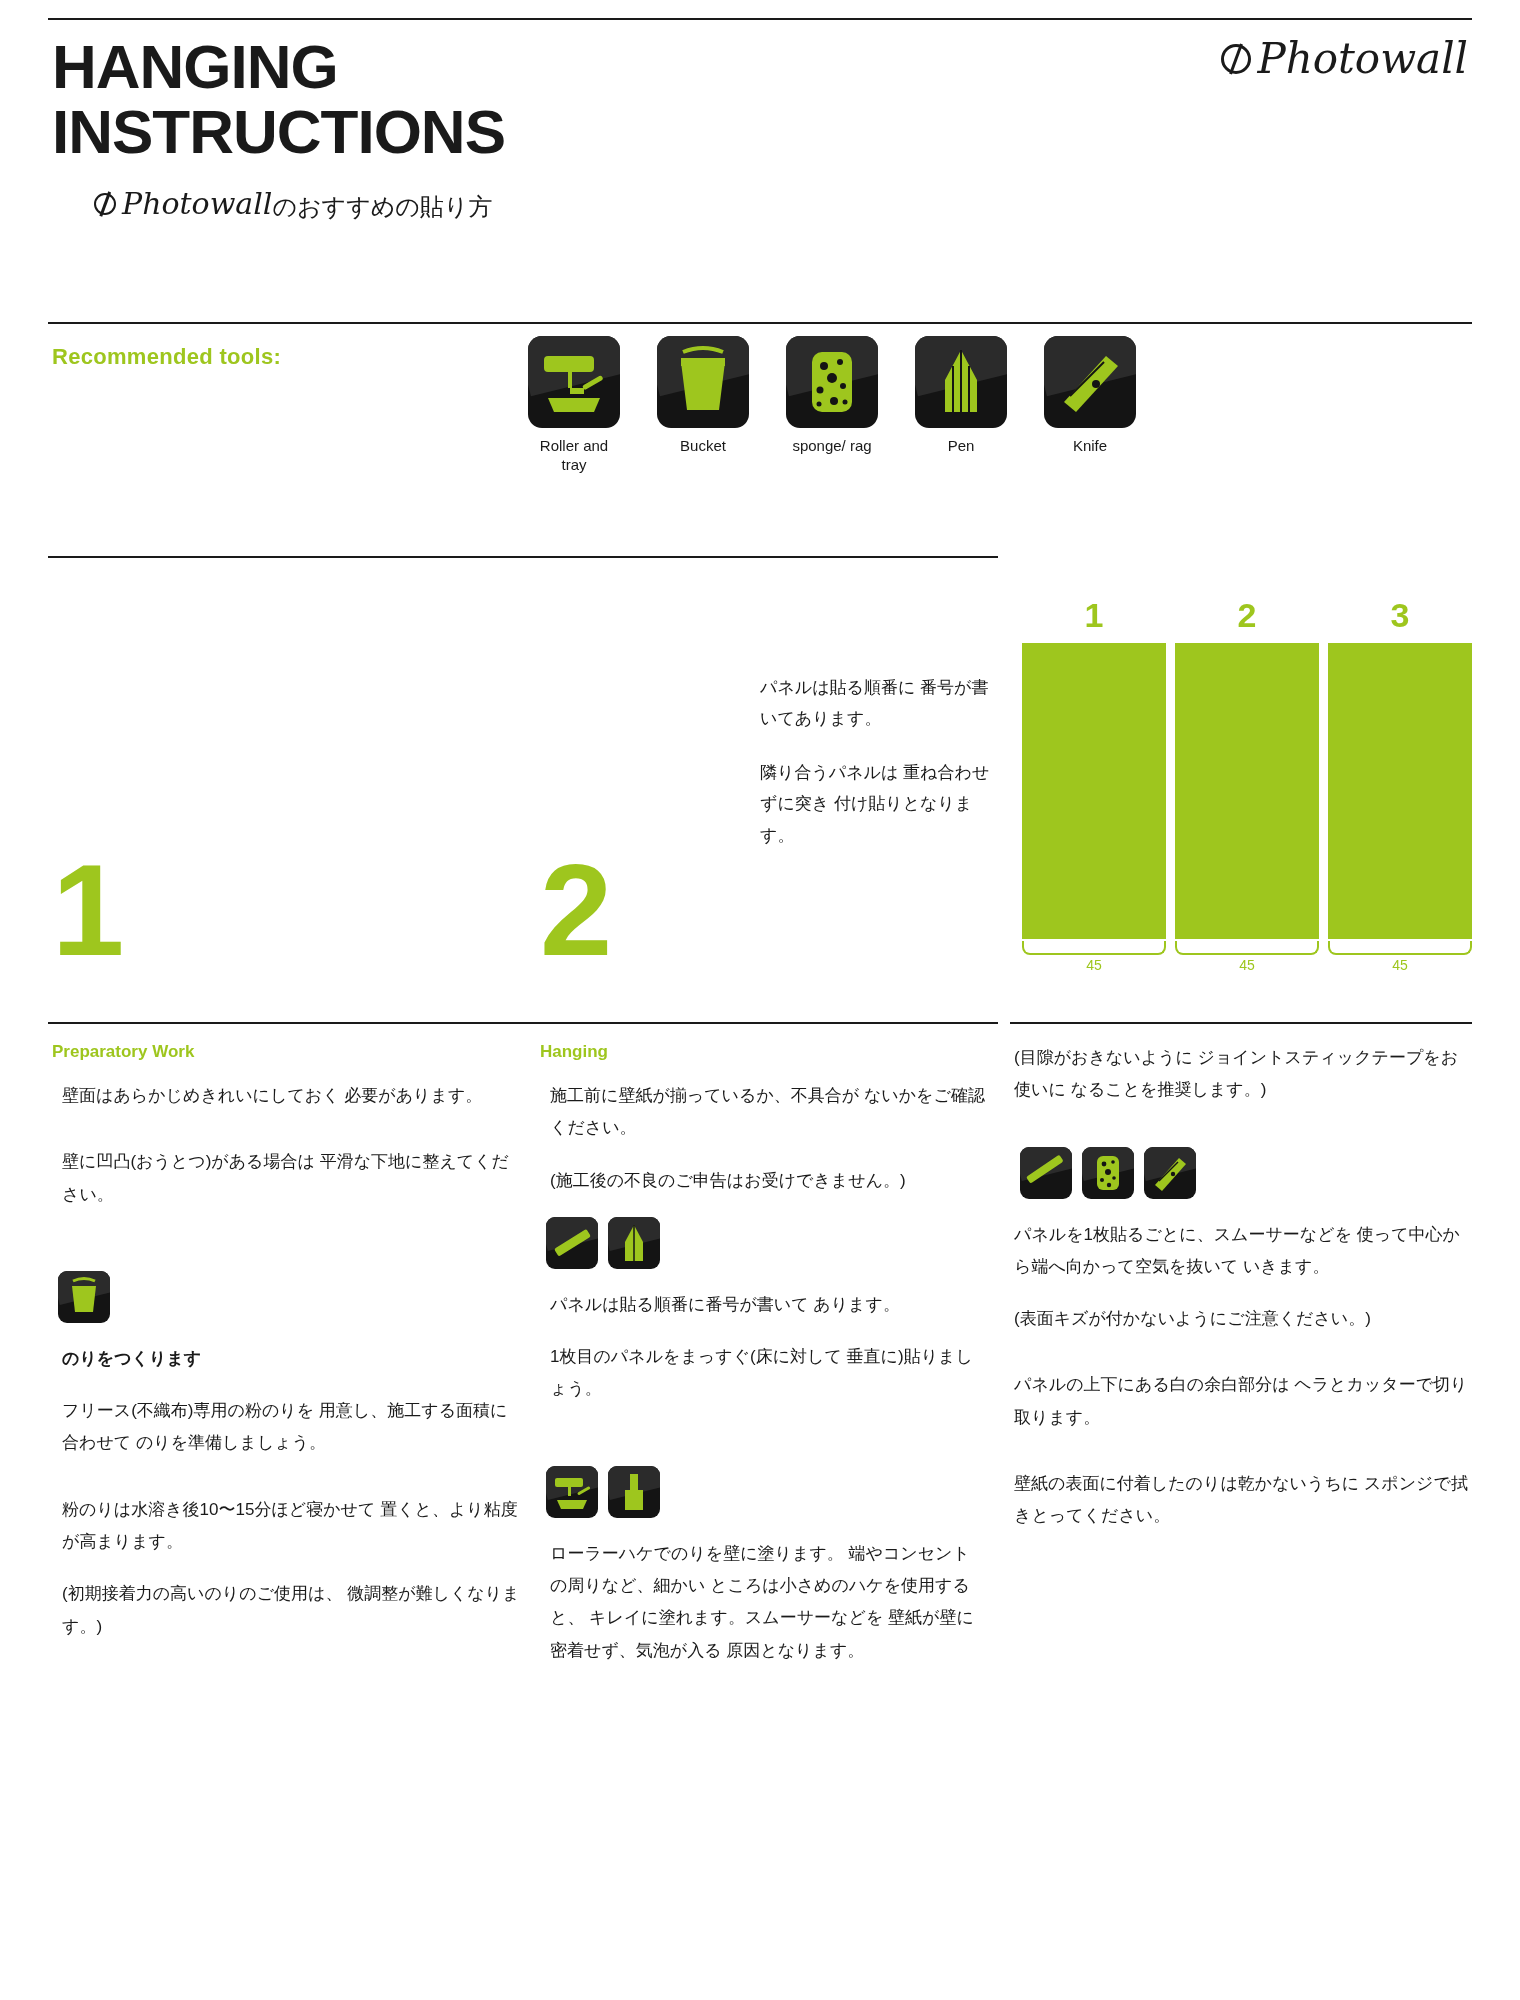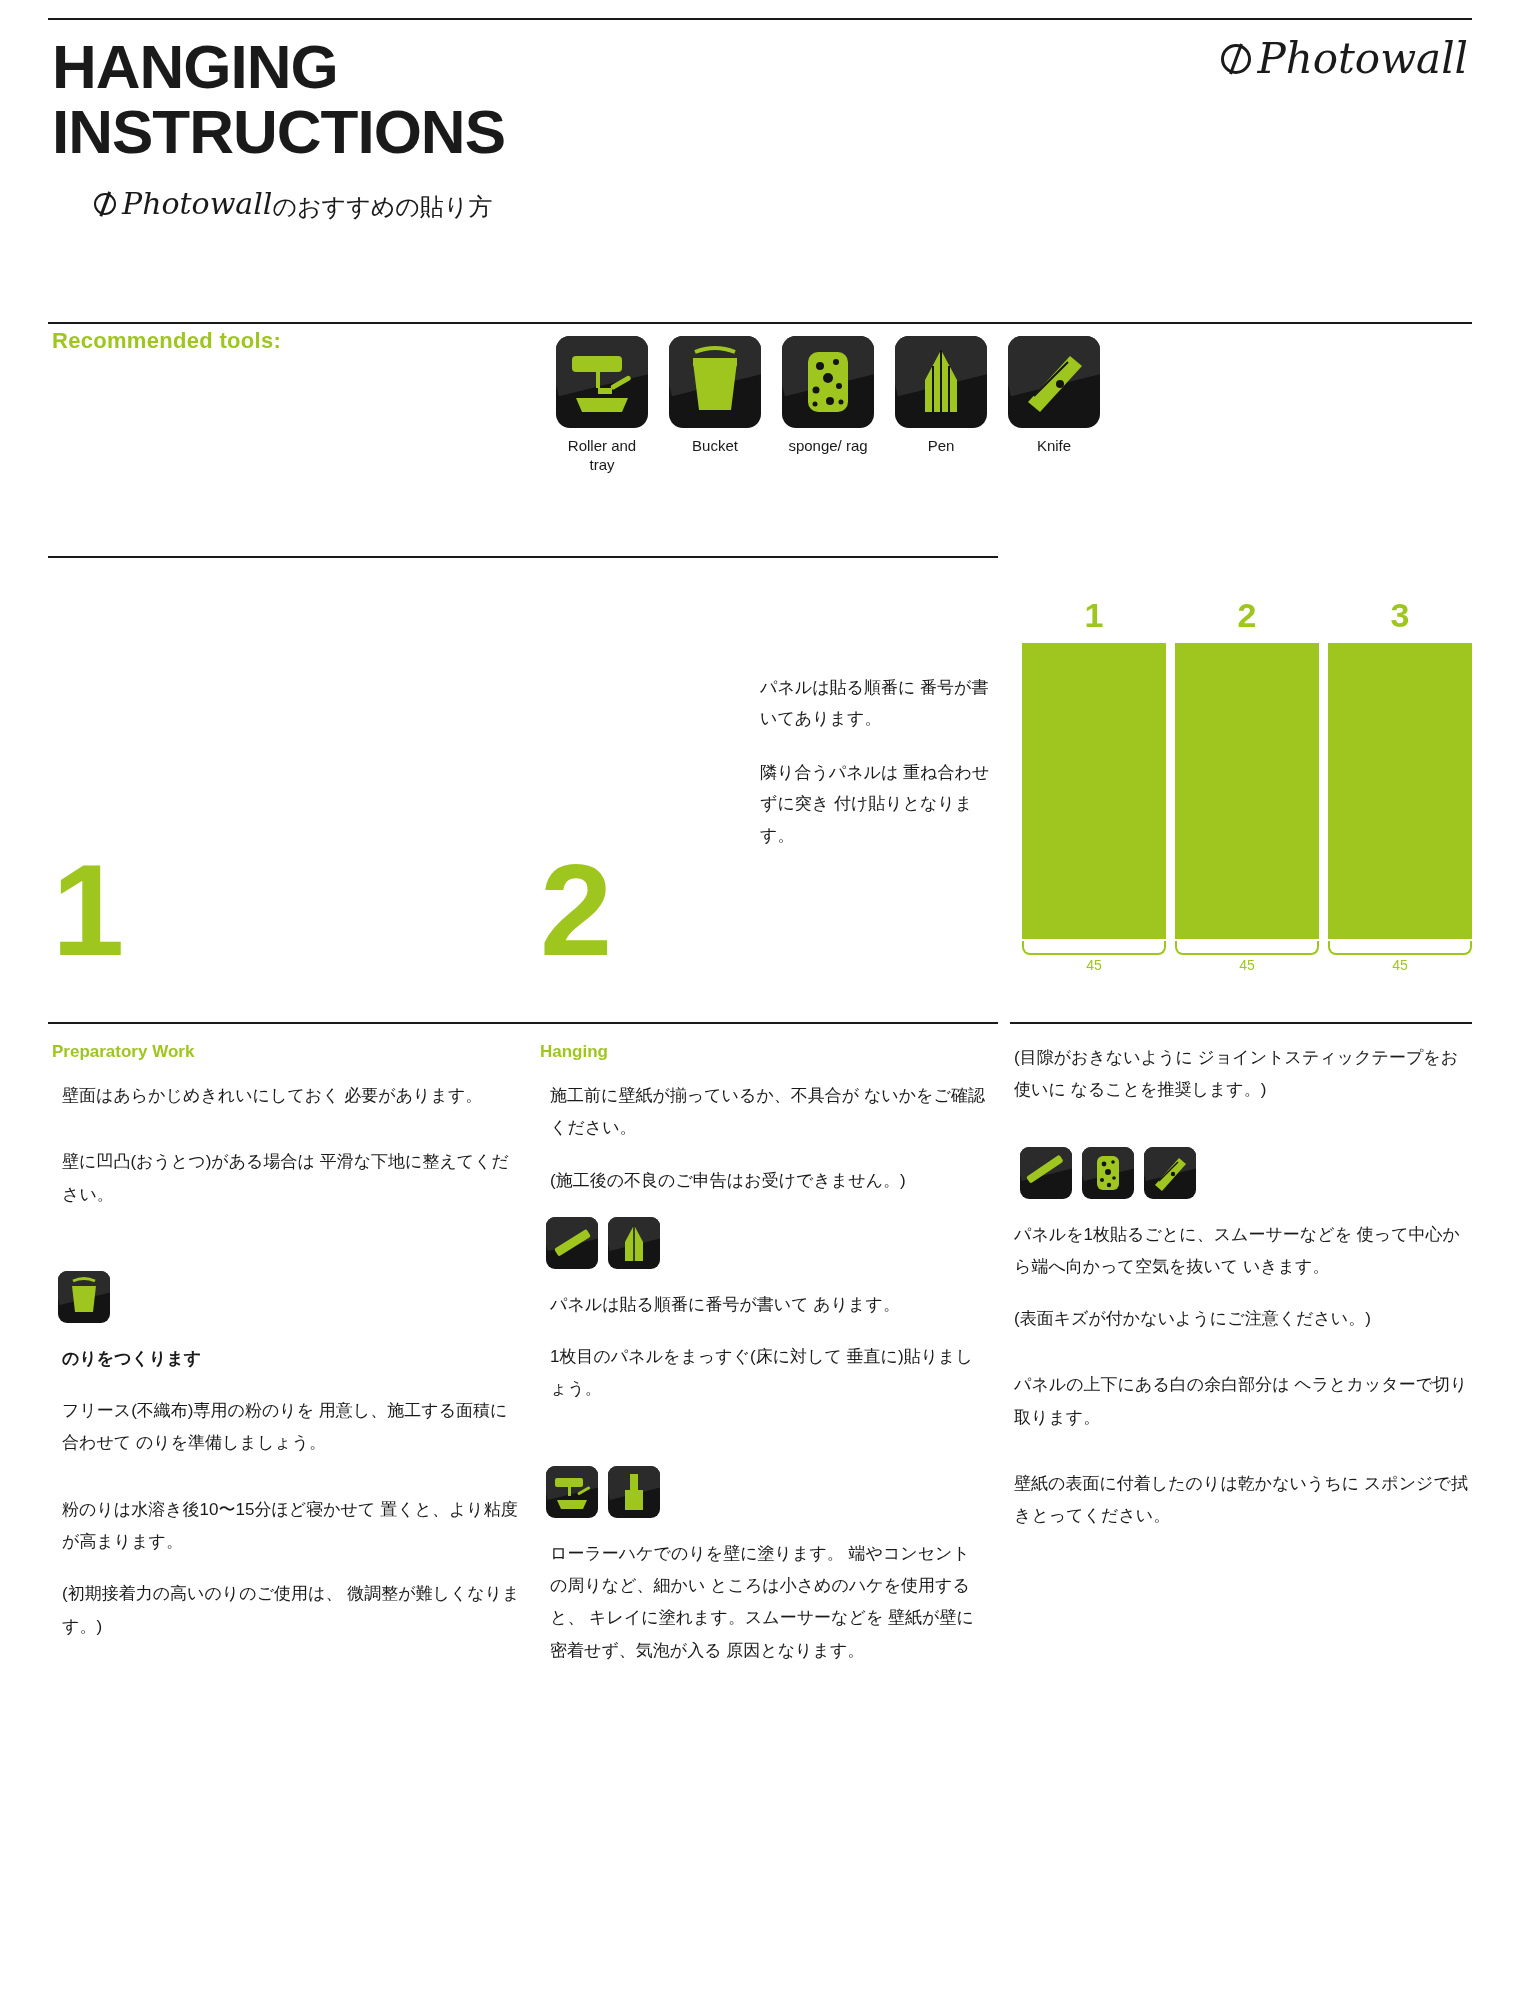--- a/index.html
+++ b/index.html
@@ -93,32 +93,32 @@
     position: absolute;
     height: 2px;
     background: #1a1a1a;
   }
   .rule-tools-left { left: 48px; width: 490px; top: 322px; }
   .rule-tools-right { left: 538px; right: 48px; top: 322px; }
 
   .tools-label {
     position: absolute;
     left: 52px;
-    top: 328px;
+    top: 344px;
     font-size: 22px;
     font-weight: bold;
     color: #9ec61e;
     letter-spacing: 0.3px;
   }
   .tools-row {
     position: absolute;
-    left: 556px;
+    left: 528px;
     top: 336px;
     display: flex;
-    gap: 21px;
+    gap: 37px;
   }
   .tool { width: 92px; text-align: center; }
   .tool-icon {
     width: 92px; height: 92px;
     border-radius: 14px;
     background: #141414;
     position: relative;
     overflow: hidden;
   }
   .tool-icon::before {

